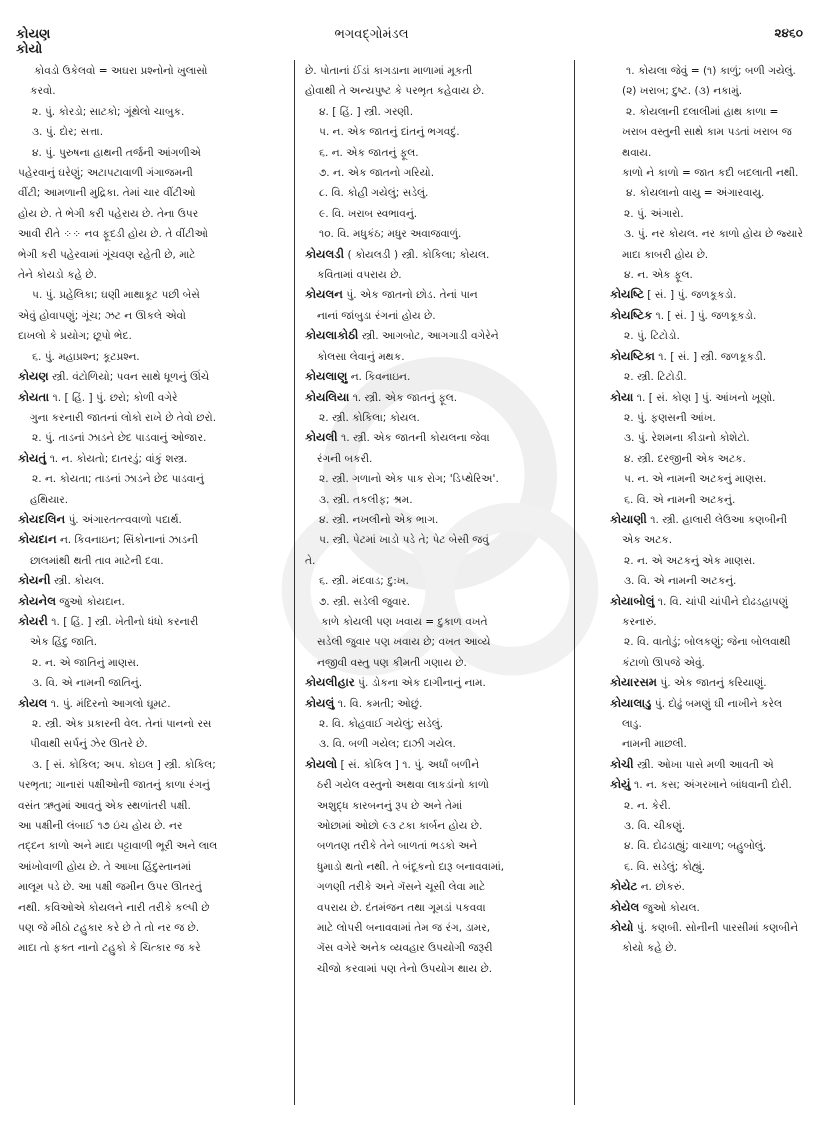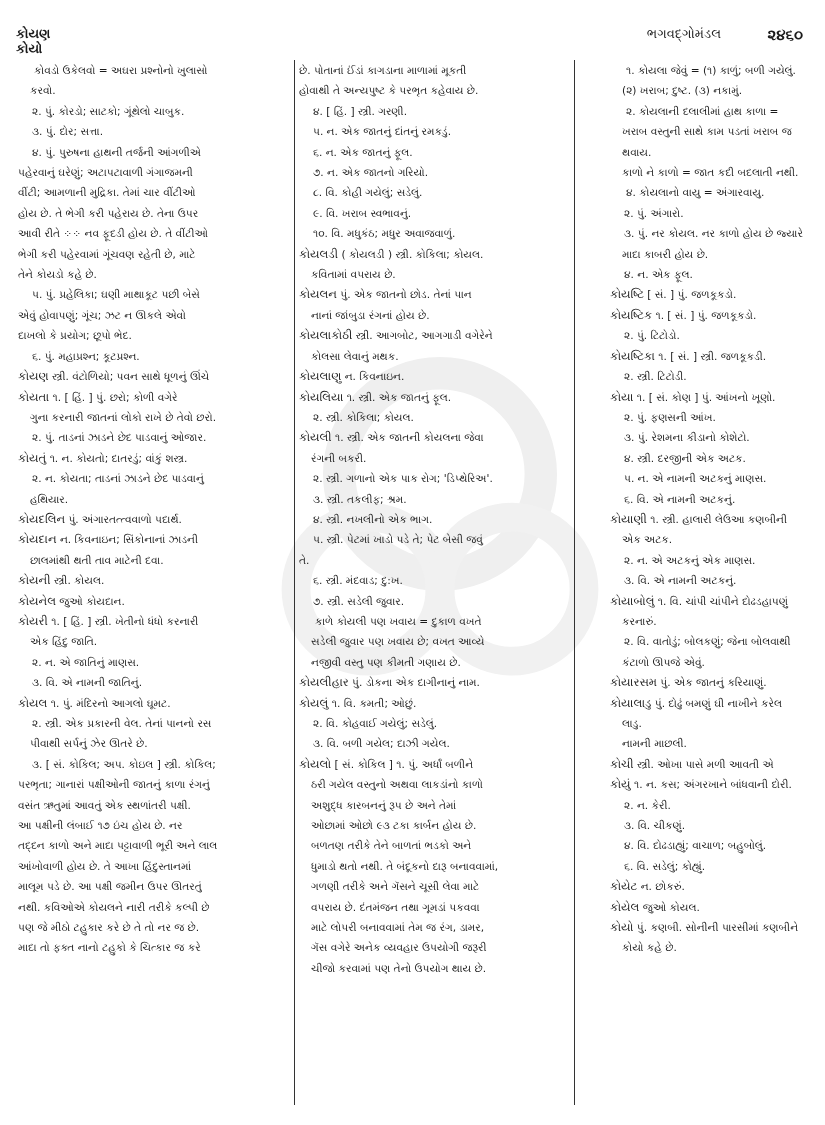--- a/index.html
+++ b/index.html
@@ -2,32 +2,32 @@
 <html><head>
 <meta charset="utf-8">
 <style>
   html, body { margin:0; padding:0; background:#ffffff; }
   body { width:825px; height:1125px; position:relative; overflow:hidden;
          font-family:"DejaVu Sans", sans-serif; color:#1a1a1a; }
   .watermark { position:absolute; left:260px; top:330px; width:360px; height:360px; pointer-events:none; }
   .watermark svg { width:100%; height:100%; }
   .header { position:absolute; top:22px; left:0; width:825px; height:40px; }
   .hw-left { position:absolute; left:16px; top:4px; font-size:13px; font-weight:bold; line-height:15px; }
-  .hw-center { position:absolute; left:8px; width:713px; top:4px; text-align:right; font-size:13px; }
-  .hw-right { position:absolute; right:22px; top:4px; font-size:15px; font-weight:bold; }
+  .hw-center { position:absolute; left:15px; width:713px; top:4px; text-align:center; font-size:13px; }
+  .hw-right { position:absolute; right:22px; top:4px; font-size:12px; font-weight:bold; }
   .cols { position:absolute; top:60px; left:18px; width:800px; height:1050px; }
   .col { position:absolute; top:0; font-size:10.6px; line-height:20.4px; }
   .col.c1 { left:0; width:262px; }
-  .col.c2 { left:281px; width:258px; }
+  .col.c2 { left:287px; width:258px; }
   .col.c3 { left:592px; width:236px; }
   .divider { position:absolute; top:0; width:1px; background:#333; height:1045px; }
   .divider.d1 { left:276px; }
   .divider.d2 { left:556px; }
   .entry { margin:0; padding:0; text-align:justify; }
-  .entry .head { font-weight:normal; font-size:11.6px; }
+  .entry .head { font-weight:bold; font-size:11.6px; }
   .sub { padding-left:14px; text-indent:0; }
   .cont { padding-left:12px; }
   .idiom { padding-left:16px; }
   .bold { font-weight:normal; }
 </style>
 </head>
 <body>
 
 <div class="watermark">
   <svg viewBox="0 0 100 100">
@@ -92,21 +92,21 @@
       <div class="entry "><span>આંખોવાળી હોય છે. તે આખા હિંદુસ્તાનમાં</span></div>
       <div class="entry "><span>માલૂમ પડે છે. આ પક્ષી જમીન ઉપર ઊતરતું</span></div>
       <div class="entry "><span>નથી. કવિઓએ કોયલને નારી તરીકે કલ્પી છે</span></div>
       <div class="entry bold"><span>પણ જે મીઠો ટહુકાર કરે છે તે તો નર જ છે.</span></div>
       <div class="entry bold"><span>માદા તો ફક્ત નાનો ટહુકો કે ચિત્કાર જ કરે</span></div>
     </div>
   <div class="col c2">
       <div class="entry "><span>છે. પોતાનાં ઈંડાં કાગડાના માળામાં મૂકતી</span></div>
       <div class="entry "><span>હોવાથી તે અન્યપુષ્ટ કે પરભૃત કહેવાય છે.</span></div>
       <div class="entry sub"><span>૪. [ હિં. ] સ્ત્રી. ગરણી.</span></div>
-      <div class="entry sub"><span>પ. ન. એક જાતનું દાંતનું રમકડું.</span></div>
+      <div class="entry sub"><span>પ. ન. એક જાતનું દાંતનું ભગવદું.</span></div>
       <div class="entry sub"><span>૬. ન. એક જાતનું ફૂલ.</span></div>
       <div class="entry sub"><span>૭. ન. એક જાતનો ગરિયો.</span></div>
       <div class="entry sub"><span>૮. વિ. કોહી ગયેલું; સડેલું.</span></div>
       <div class="entry sub"><span>૯. વિ. ખરાબ સ્વભાવનું.</span></div>
       <div class="entry sub"><span>૧૦. વિ. મધુકંઠ; મધુર અવાજવાળું.</span></div>
       <div class="entry "><span class="head">કોયલડી</span><span> ( કોયલડી ) સ્ત્રી. કોકિલા; કોયલ.</span></div>
       <div class="entry cont"><span>કવિતામાં વપરાય છે.</span></div>
       <div class="entry "><span class="head">કોયલન</span><span> પું. એક જાતનો છોડ. તેનાં પાન</span></div>
       <div class="entry cont"><span>નાનાં જાંબુડા રંગનાં હોય છે.</span></div>
       <div class="entry "><span class="head">કોયલાકોઠી</span><span> સ્ત્રી. આગબોટ, આગગાડી વગેરેને</span></div>

